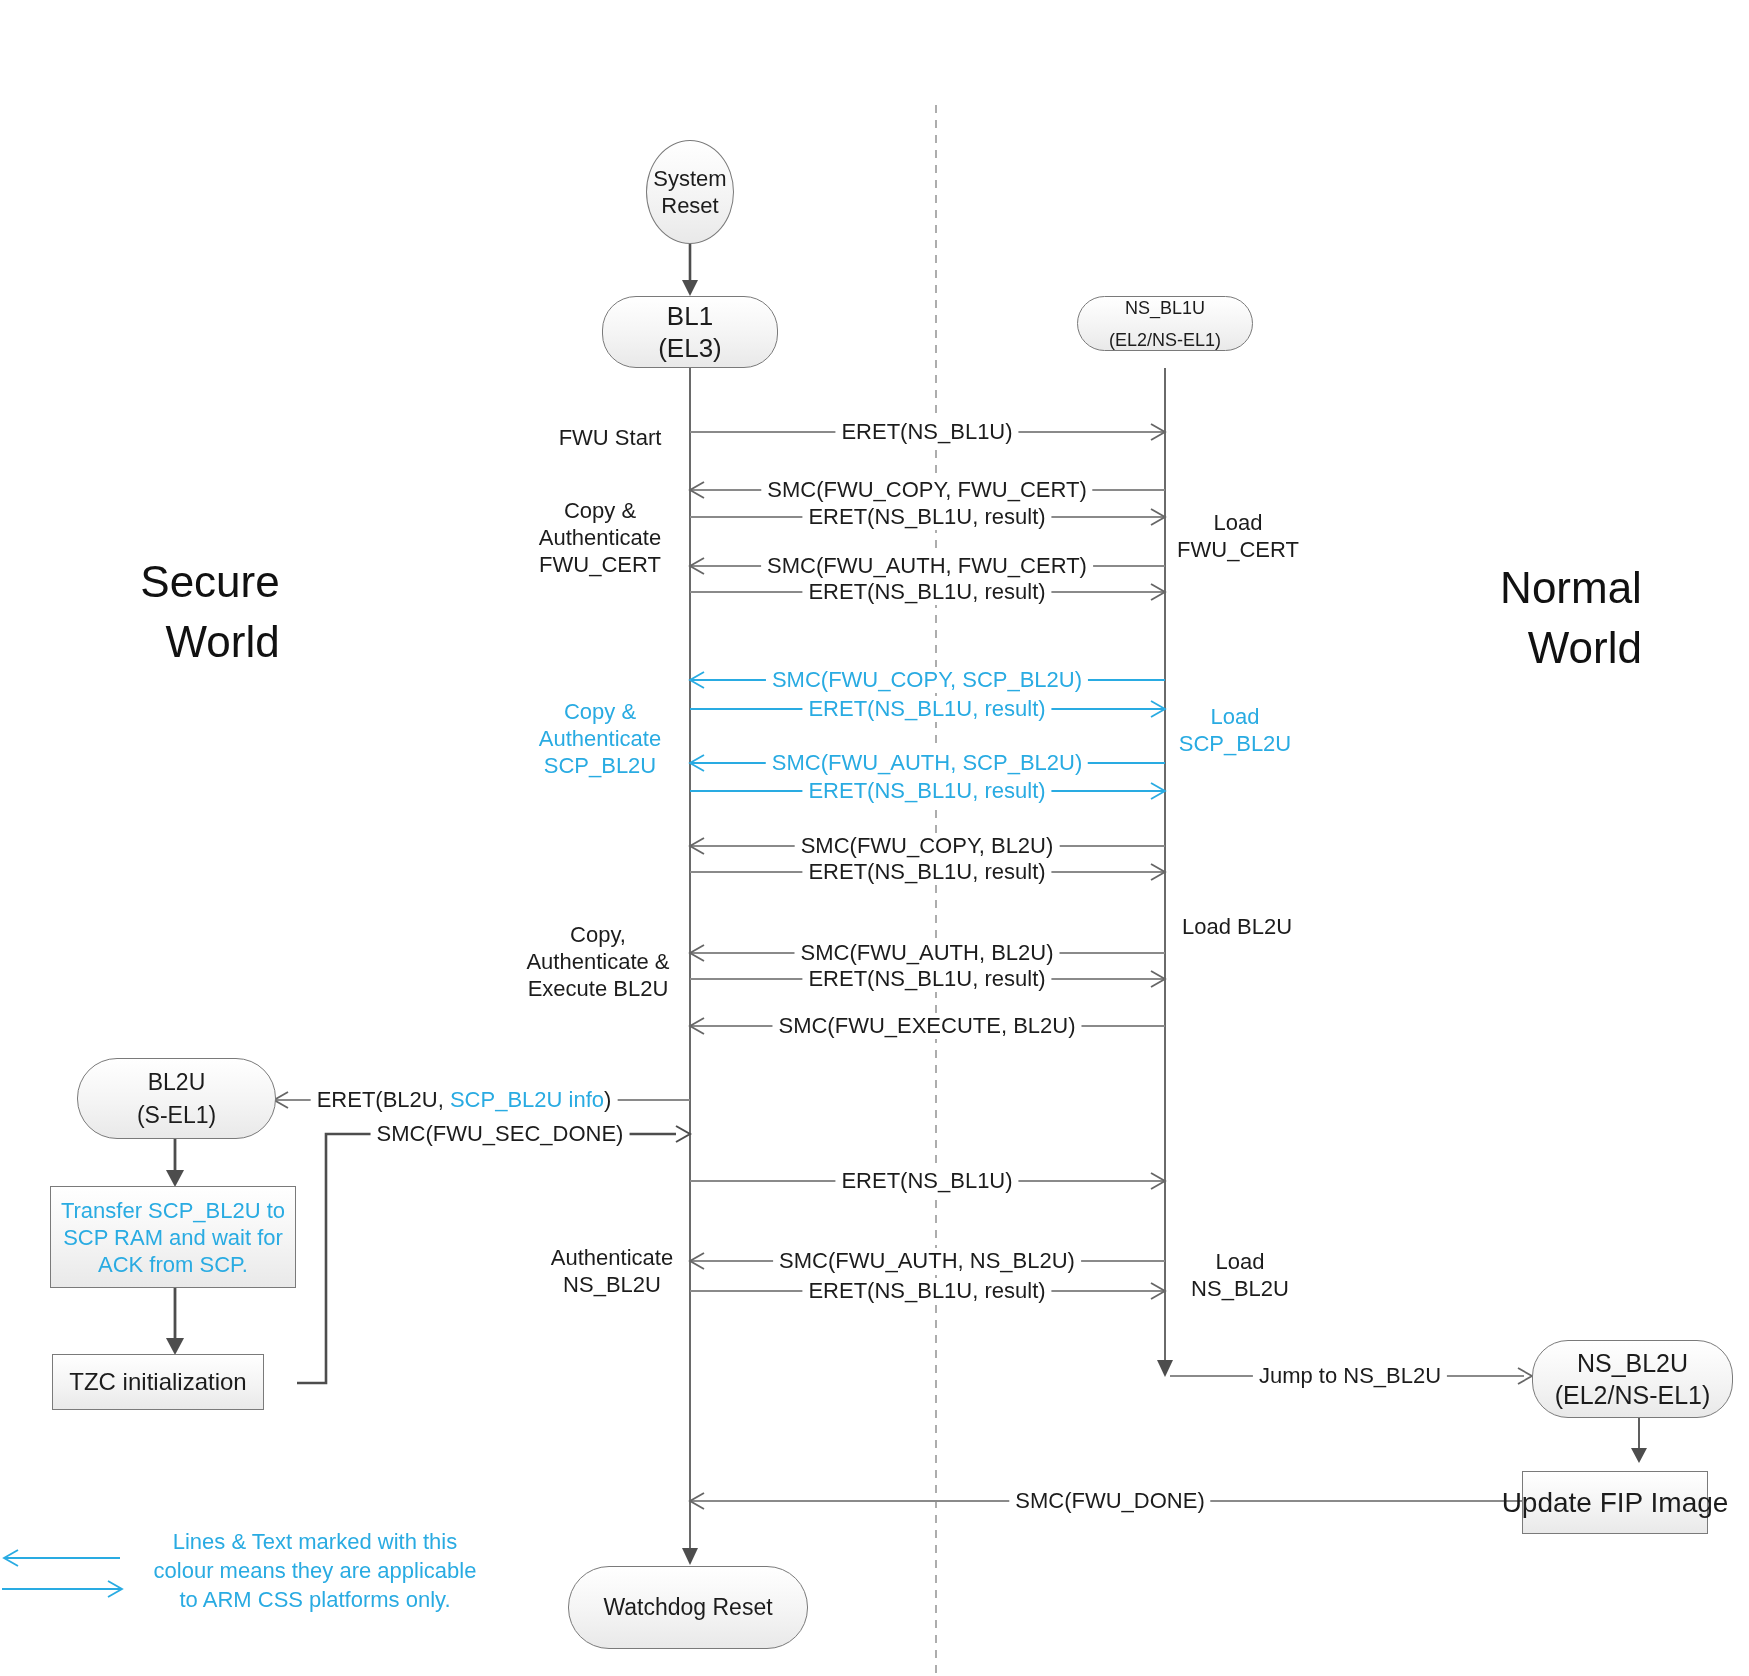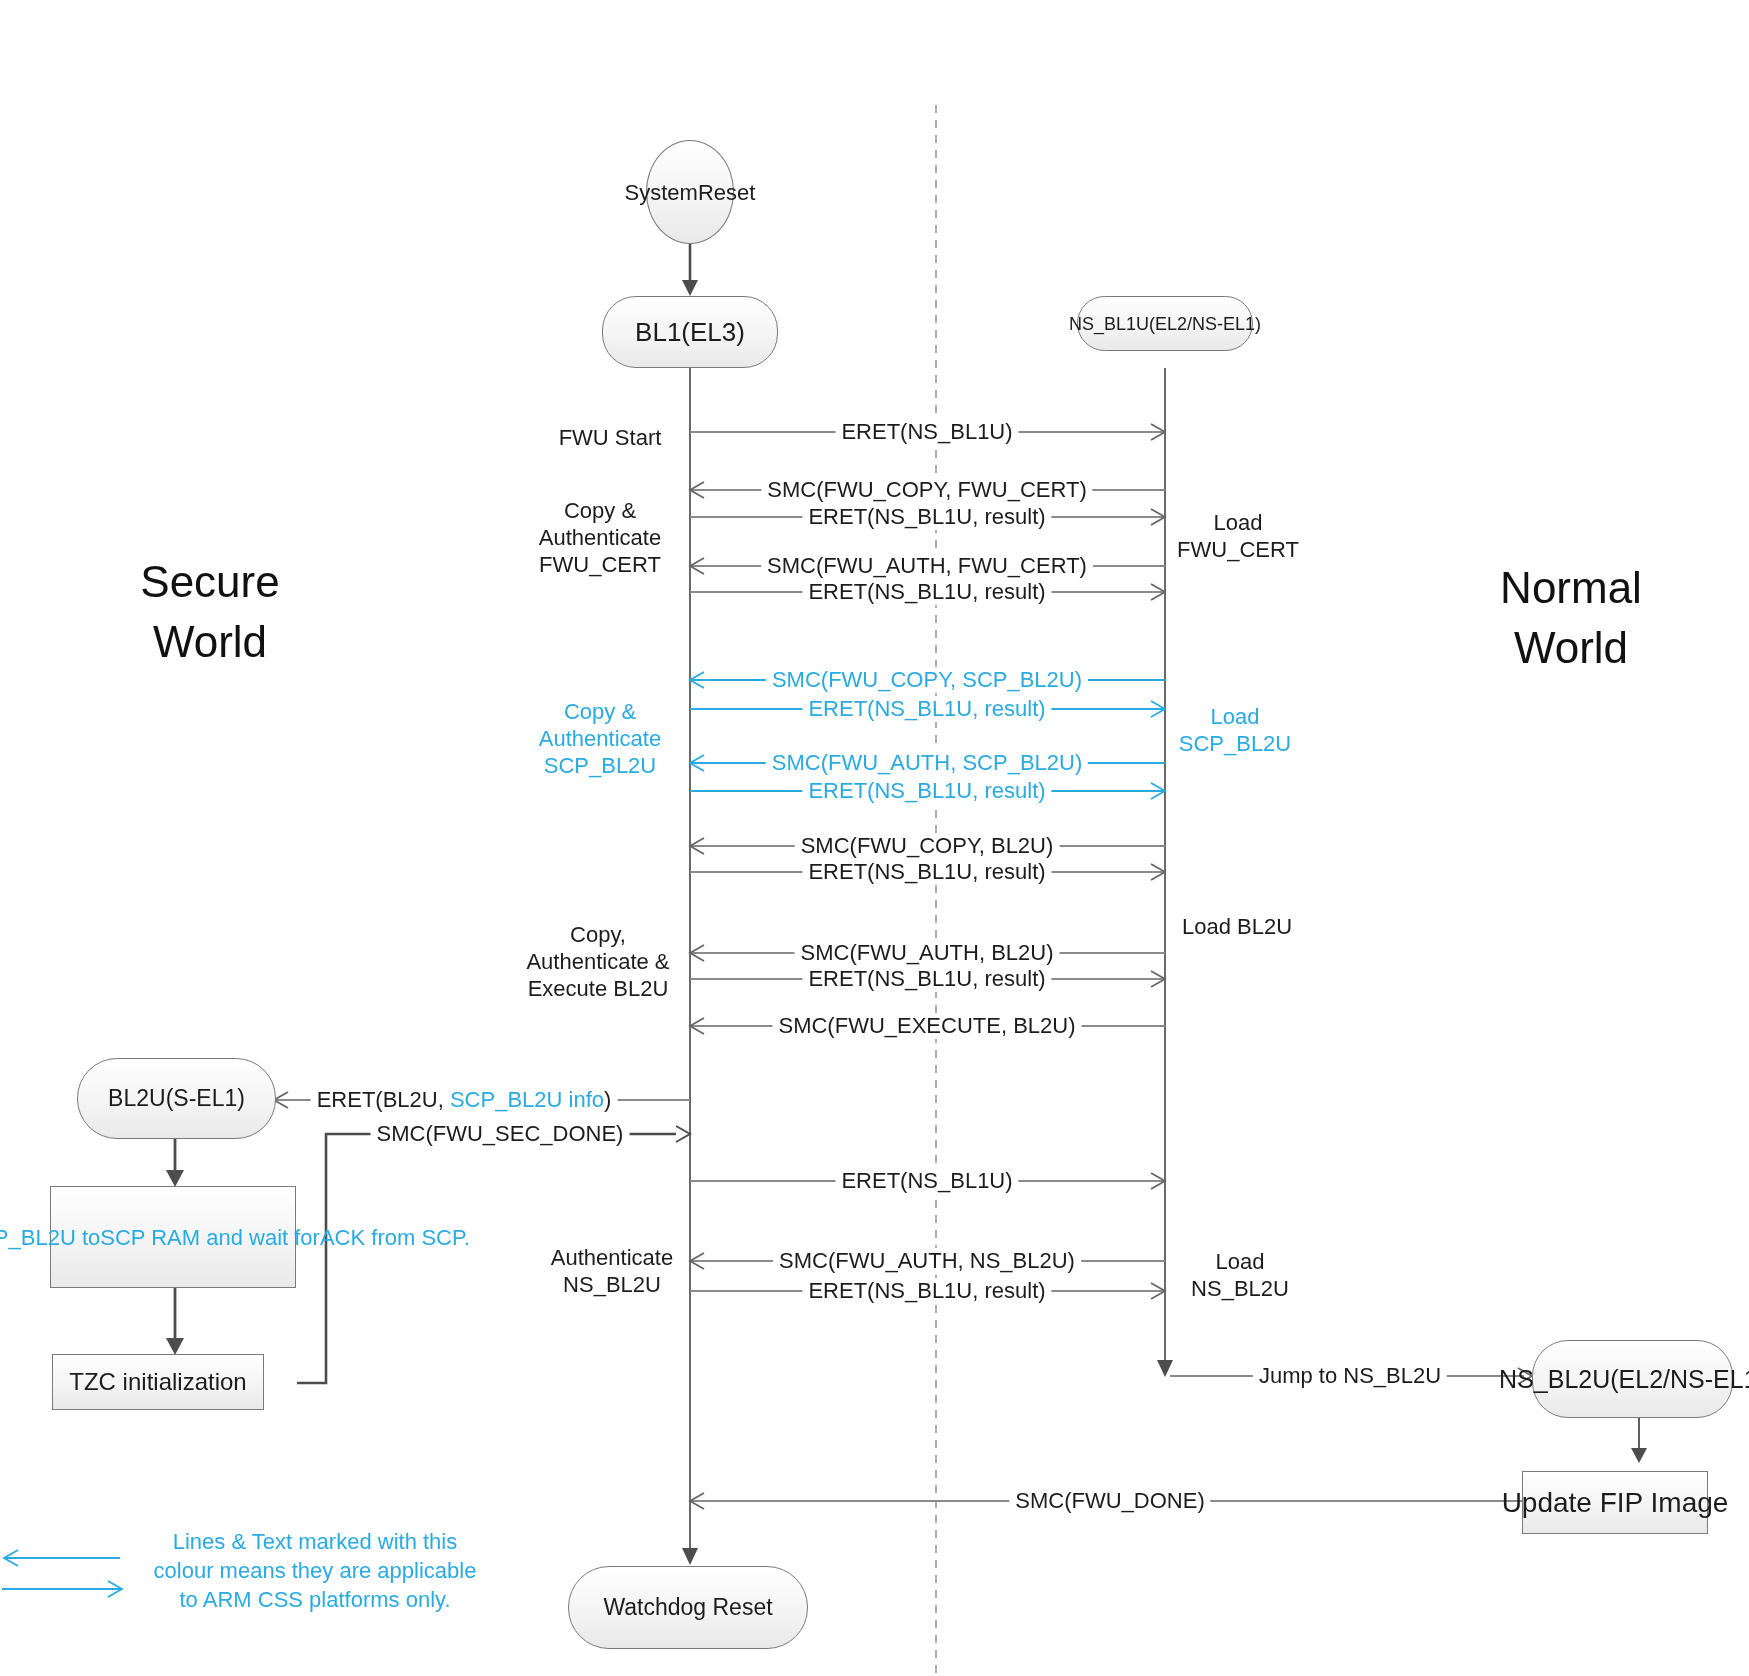--- a/index.html
+++ b/index.html
@@ -1,25 +1,25 @@
 <!DOCTYPE html>
 <html><head>
 <meta charset="utf-8">
 <style>
   html,body{margin:0;padding:0;background:#fff;}
   #canvas{position:relative;width:1749px;height:1676px;background:#fff;overflow:hidden;
           font-family:"Liberation Sans", sans-serif;color:#1c1c1c;}
   svg.layer{position:absolute;left:0;top:0;width:1749px;height:1676px;}
   .title{position:absolute;left:0;top:10px;width:1749px;text-align:center;
          font-size:38px;letter-spacing:-0.5px;color:#111;}
-  .world{position:absolute;transform:translate(-50%,0);text-align:center;
+  .world{position:absolute;transform:translate(-50%,0);text-align:right;
          font-size:44px;line-height:60px;color:#111;}
   .node{position:absolute;border:1.6px solid #7a7a7a;
         background:linear-gradient(180deg,#ffffff 0%,#f4f4f4 55%,#e9e9e9 100%);
-        display:flex;flex-direction:row;align-items:center;justify-content:center;
+        display:flex;flex-direction:column;align-items:center;justify-content:center;
         text-align:center;box-sizing:border-box;}
   .node div{white-space:nowrap;}
   .lbl{position:absolute;transform:translate(-50%,-50%);text-align:center;
        font-size:22px;line-height:27px;color:#1c1c1c;}
   .mlabel{position:absolute;transform:translate(-50%,-50%);white-space:nowrap;
           font-size:22px;background:#ffffff;padding:0 6px;color:#1c1c1c;}
   .blue{color:#29abe2;}
 </style>
 </head>
 <body>

